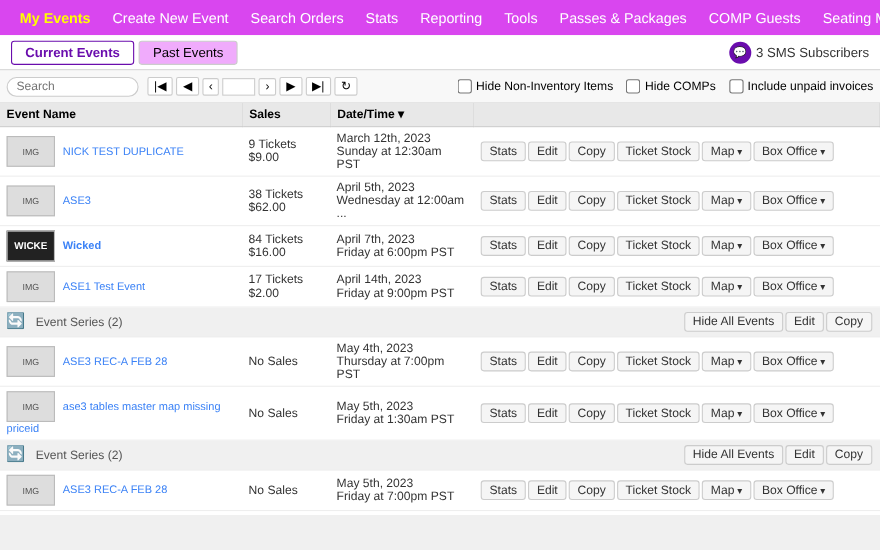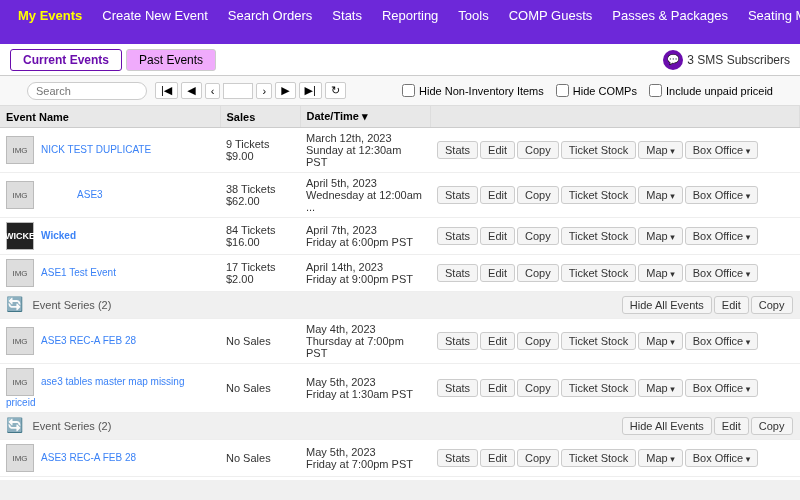--- a/index.html
+++ b/index.html
@@ -1,24 +1,24 @@
 <!DOCTYPE html>
 <html><head>
   <meta charset="utf-8">
   <style>
     * { box-sizing: border-box; margin: 0; padding: 0; }
     body { font-family: Arial, sans-serif; font-size: 12px; background: #f0f0f0; width: 800px; height: 500px; overflow: hidden; }
 
     
     .top-nav {
-      background: #6d28d9;
-      display: flex;
-      align-items: flex-start;
+      background: #d946ef;
+      display: flex;
+      align-items: center;
       padding: 0 8px;
-      height: 44px;
+      height: 32px;
     }
     .nav-item {
       color: #fff;
       padding: 8px 10px;
       cursor: pointer;
       font-size: 13px;
       white-space: nowrap;
     }
     .nav-item.active { color: #ffff00; font-weight: bold; }
 
@@ -61,21 +61,21 @@
       justify-content: center;
       font-size: 10px;
     }
 
     
     .toolbar {
       background: #f8f8f8;
       border-bottom: 1px solid #ddd;
       display: flex;
       align-items: center;
-      padding: 4px 27px;
+      padding: 4px 6px;
       gap: 8px;
       height: 30px;
     }
     .search-box {
       border: 1px solid #ccc;
       border-radius: 10px;
       padding: 2px 8px;
       font-size: 11px;
       width: 120px;
     }
@@ -135,21 +135,21 @@
       top: 0;
       margin-left: 16px;
     }
     tbody tr { border-bottom: 1px solid #eee; }
     tbody td {
       padding: 4px 6px;
       vertical-align: middle;
       font-size: 11px;
     }
     .event-icon {
-      width: 28px;
+      width: 44px;
       height: 28px;
       background: #ddd;
       border: 1px solid #bbb;
       display: inline-flex;
       align-items: center;
       justify-content: center;
       font-size: 8px;
       color: #555;
       vertical-align: middle;
       margin-right: 4px;
@@ -186,22 +186,22 @@
 </head>
 <body>
 
 <nav class="top-nav">
   <span class="nav-item active">My Events</span>
   <span class="nav-item">Create New Event</span>
   <span class="nav-item">Search Orders</span>
   <span class="nav-item">Stats</span>
   <span class="nav-item">Reporting</span>
   <span class="nav-item">Tools</span>
+  <span class="nav-item">Passes &amp; Packages</span>
   <span class="nav-item">COMP Guests</span>
-  <span class="nav-item">Passes &amp; Packages</span>
   <span class="nav-item">Seating Maps</span>
 </nav>
 
 <div class="sub-header">
   <div class="tabs">
     <div class="tab active">Current Events</div>
     <div class="tab">Past Events</div>
   </div>
   <div class="sms-badge">
     <div class="sms-icon">💬</div>
@@ -225,21 +225,21 @@
     <label class="check-label">
       <input type="checkbox" style="">
       <span>Hide Non-Inventory Items</span>
     </label>
     <label class="check-label">
       <input type="checkbox" style="">
       <span>Hide COMPs</span>
     </label>
     <label class="check-label">
       <input type="checkbox" style="">
-      <span>Include unpaid priceid</span>
+      <span>Include unpaid invoices</span>
     </label>
   </div>
 </div>
 
 <div class="table-container">
   <table>
     <thead>
       <tr>
         <th class="col-name">Event Name</th>
         <th class="col-sales">Sales</th>
@@ -253,21 +253,21 @@
       <span class="event-icon">IMG</span>
       <span class="event-name" style="cursor:pointer;">NICK TEST DUPLICATE</span>
     </td>
           <td class="col-sales sales-cell"><span>9 Tickets</span><br><span>$9.00</span></td>
           <td class="col-date date-cell"><span>March 12th, 2023</span><br><span>Sunday at 12:30am PST</span></td>
           <td><span class="action-btn">Stats</span><span class="action-btn">Edit</span><span class="action-btn">Copy</span><span class="action-btn">Ticket Stock</span><span class="action-btn dropdown">Map</span><span class="action-btn dropdown">Box Office</span></td>
         </tr>
         <tr>
           <td class="col-name">
       <span class="event-icon">IMG</span>
-      <span class="event-name" style="cursor:pointer;margin-left:36px;">ASE3</span>
+      <span class="event-name" style="cursor:pointer;">ASE3</span>
     </td>
           <td class="col-sales sales-cell"><span>38 Tickets</span><br><span>$62.00</span></td>
           <td class="col-date date-cell"><span>April 5th, 2023</span><br><span>Wednesday at 12:00am ...</span></td>
           <td><span class="action-btn">Stats</span><span class="action-btn">Edit</span><span class="action-btn">Copy</span><span class="action-btn">Ticket Stock</span><span class="action-btn dropdown">Map</span><span class="action-btn dropdown">Box Office</span></td>
         </tr>
         <tr>
           <td class="col-name">
       <span class="event-icon dark">WICKE</span>
       <span class="event-name" style="cursor:pointer;font-weight:bold;">Wicked</span>
     </td>

